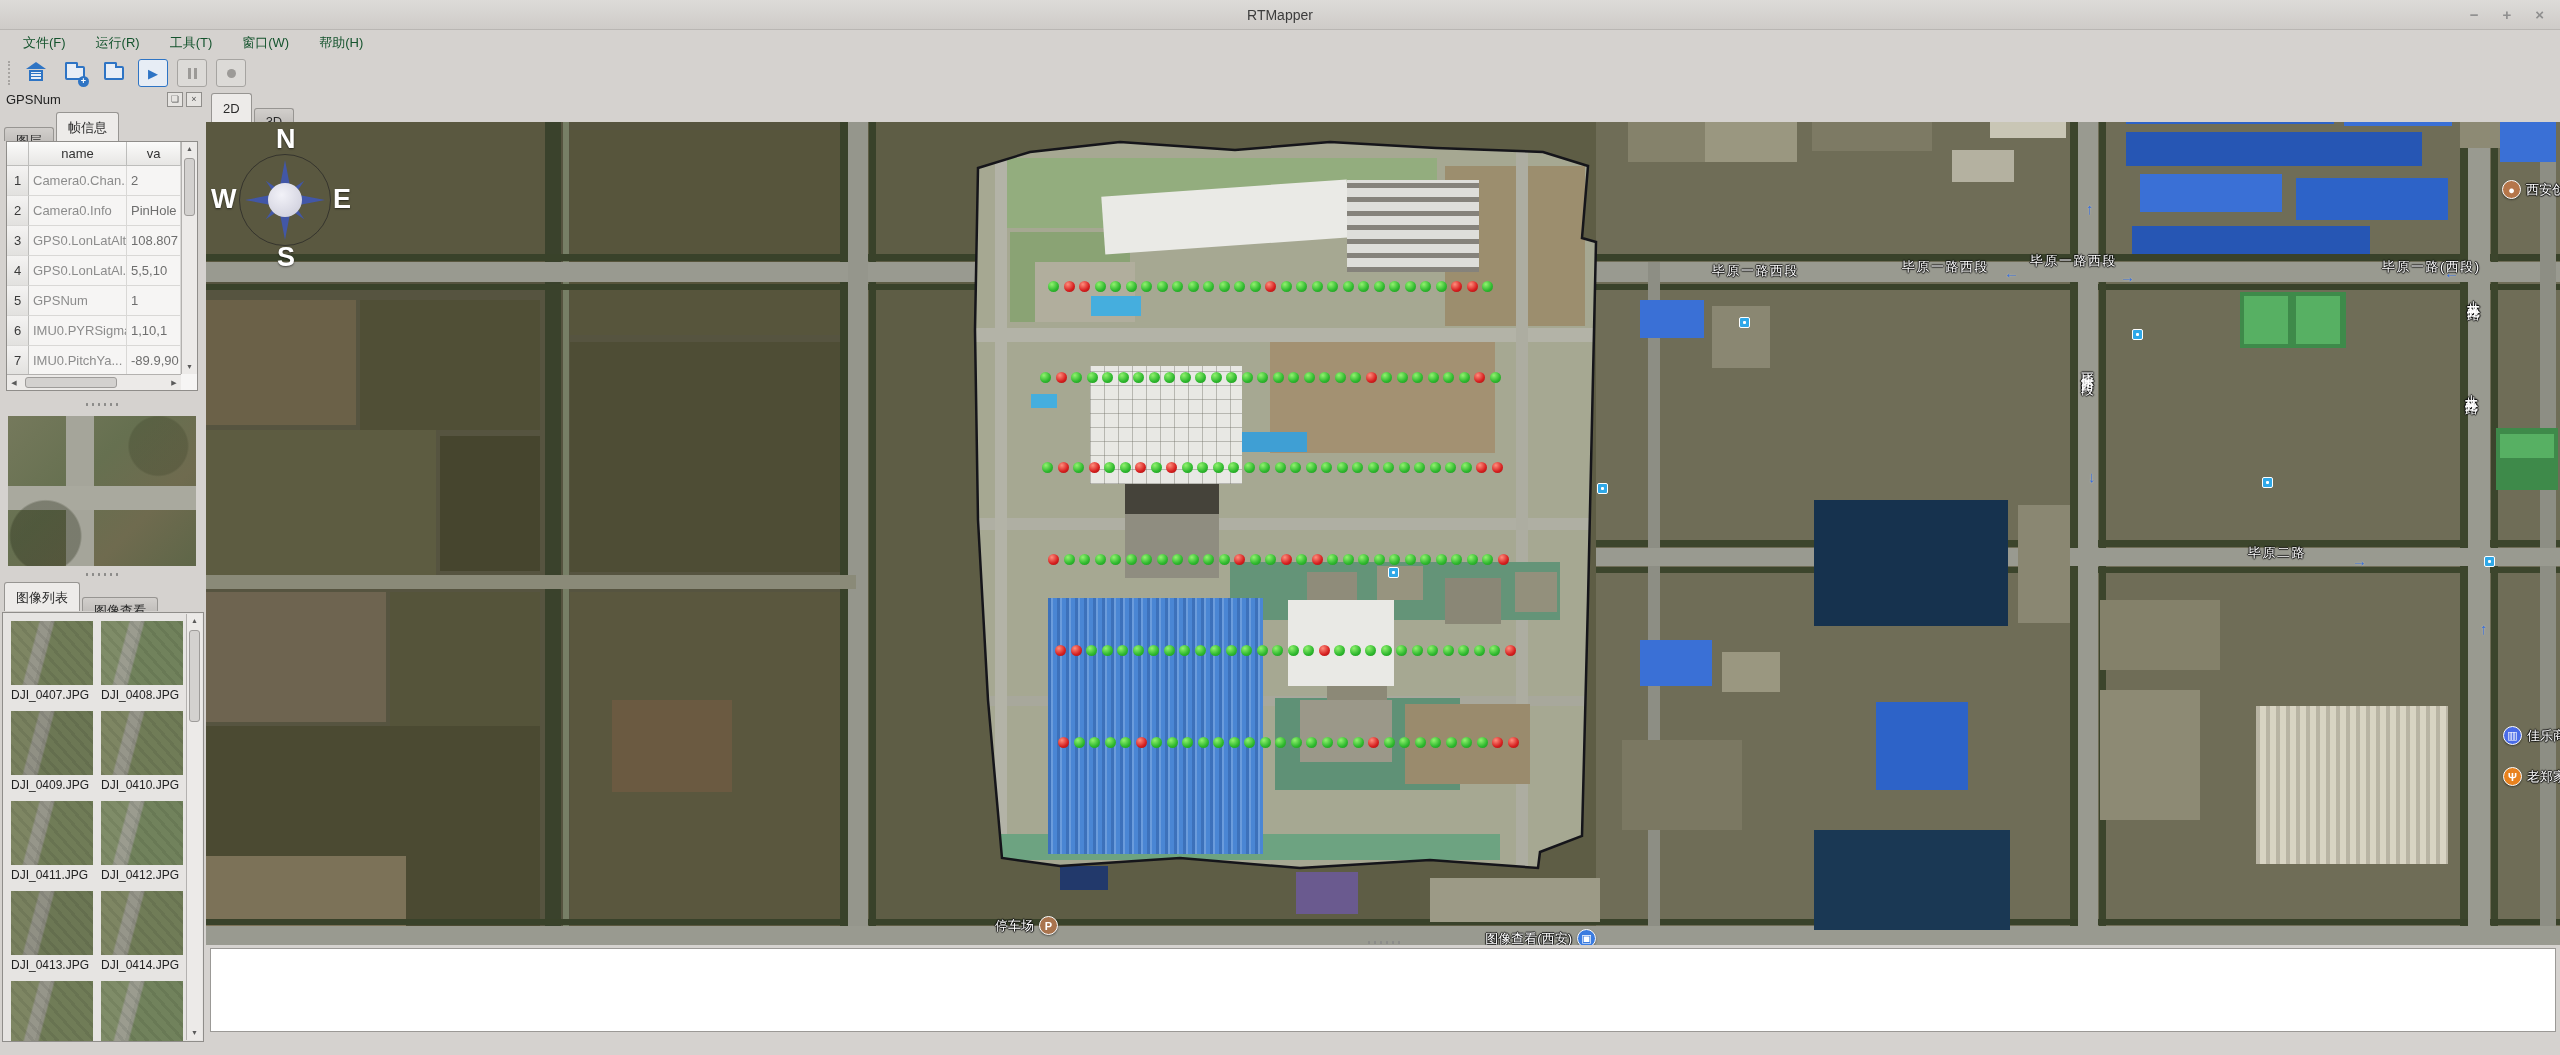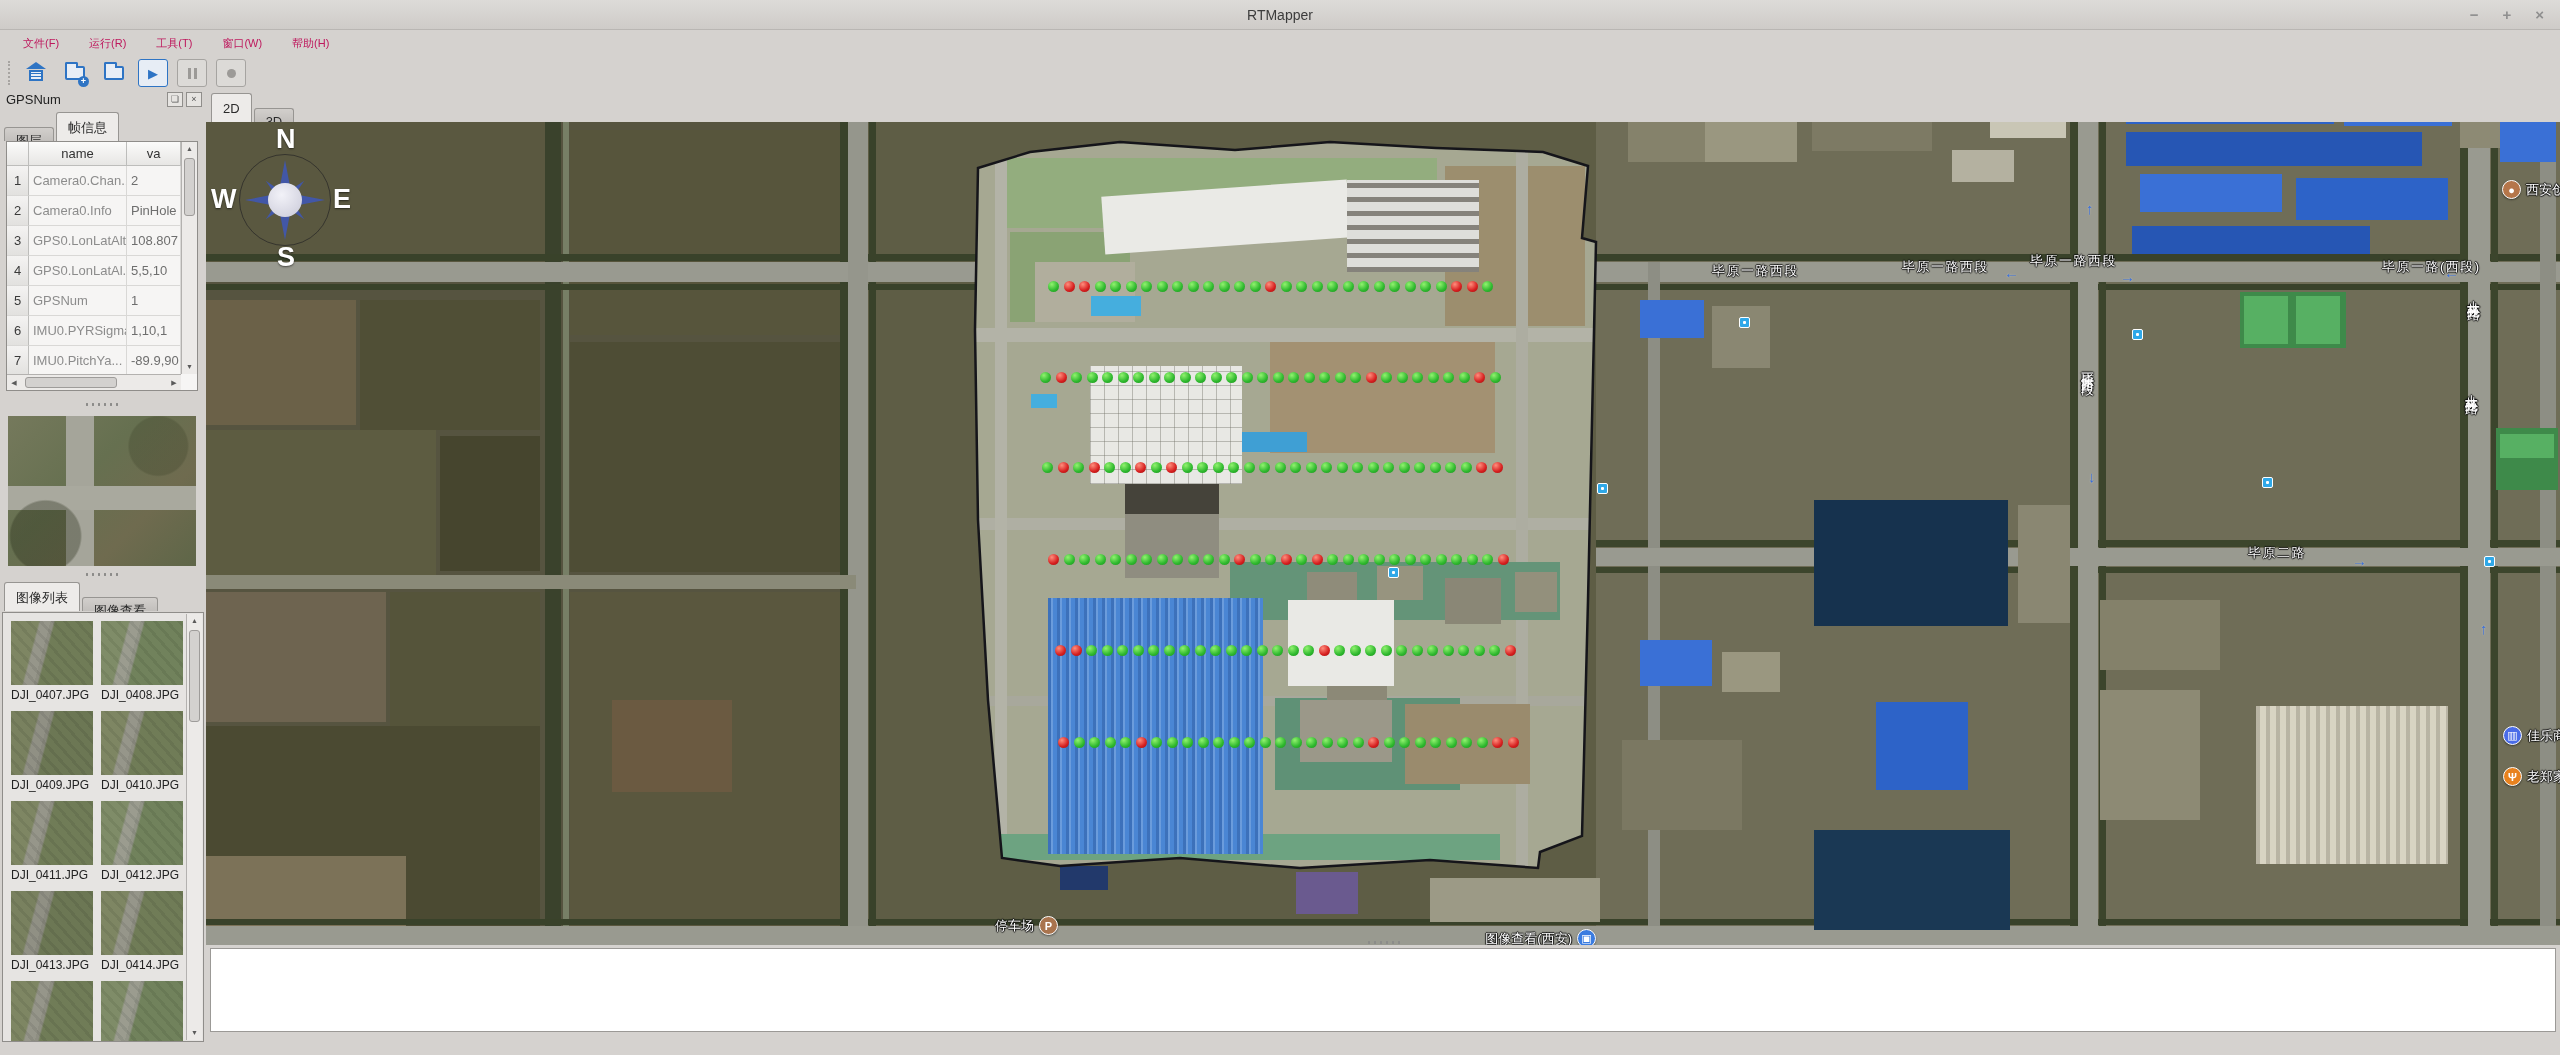--- a/index.html
+++ b/index.html
@@ -4,21 +4,21 @@
 <style>
 *{margin:0;padding:0;box-sizing:border-box}
 html,body{width:2560px;height:1055px;overflow:hidden}
 body{font-family:"Liberation Sans","DejaVu Sans",sans-serif;background:#d5d2cf;position:relative}
 
 
 #titlebar{position:absolute;left:0;top:0;width:2560px;height:30px;background:linear-gradient(#dddbd8,#cecbc8);border-bottom:1px solid #b9b6b3;text-align:center;line-height:30px;font-size:14px;color:#3c3c3c}
 #wincontrols{position:absolute;right:16px;top:0;height:30px;display:flex;gap:24px;align-items:center;color:#8f8f8f;font-size:15px;font-weight:bold}
 #wincontrols span{cursor:default}
 #menubar{position:absolute;left:0;top:30px;width:2560px;height:26px;display:flex;align-items:center;padding-left:8px;background:#d5d2cf}
-.menu-item{padding:3px 15px;font-size:11px;color:#be185d}
+.menu-item{padding:3px 15px;font-size:13px;color:#14532d}
 #toolbar{position:absolute;left:0;top:56px;width:2560px;height:34px;display:flex;align-items:center;padding-left:6px;background:#d5d2cf}
 .tb-handle{width:5px;height:24px;border-left:2px dotted #a7a4a1;margin:0 8px 0 2px}
 .tbtn{width:30px;height:28px;display:flex;align-items:center;justify-content:center;margin-right:9px;position:relative}
 .tbtn.boxed{border:1px solid #2e74c4;border-radius:3px;background:#e7edf5}
 .tbtn.boxed.disabled{border-color:#a6a4a1;background:#dcdad7}
 .i-roof{position:absolute;top:3px;left:5px;width:0;height:0;border-left:10px solid transparent;border-right:10px solid transparent;border-bottom:7px solid #2e74c4}
 .i-body{position:absolute;top:11px;left:8px;width:14px;height:11px;border:2px solid #2e74c4;background:repeating-linear-gradient(0deg,#e8eef6 0 2px,#2e74c4 2px 3px)}
 .i-folder{position:relative;width:20px;height:14px;border:2px solid #2e74c4;border-radius:2px;background:#e8eef6}
 .i-folder::before{content:"";position:absolute;left:-2px;top:-6px;width:9px;height:4px;border:2px solid #2e74c4;border-bottom:none;border-radius:2px 2px 0 0;background:#e8eef6}
 .i-badge{position:absolute;right:1px;bottom:0;width:11px;height:11px;border-radius:50%;background:#2e74c4;color:#fff;font-size:9px;line-height:11px;text-align:center;font-weight:bold}

